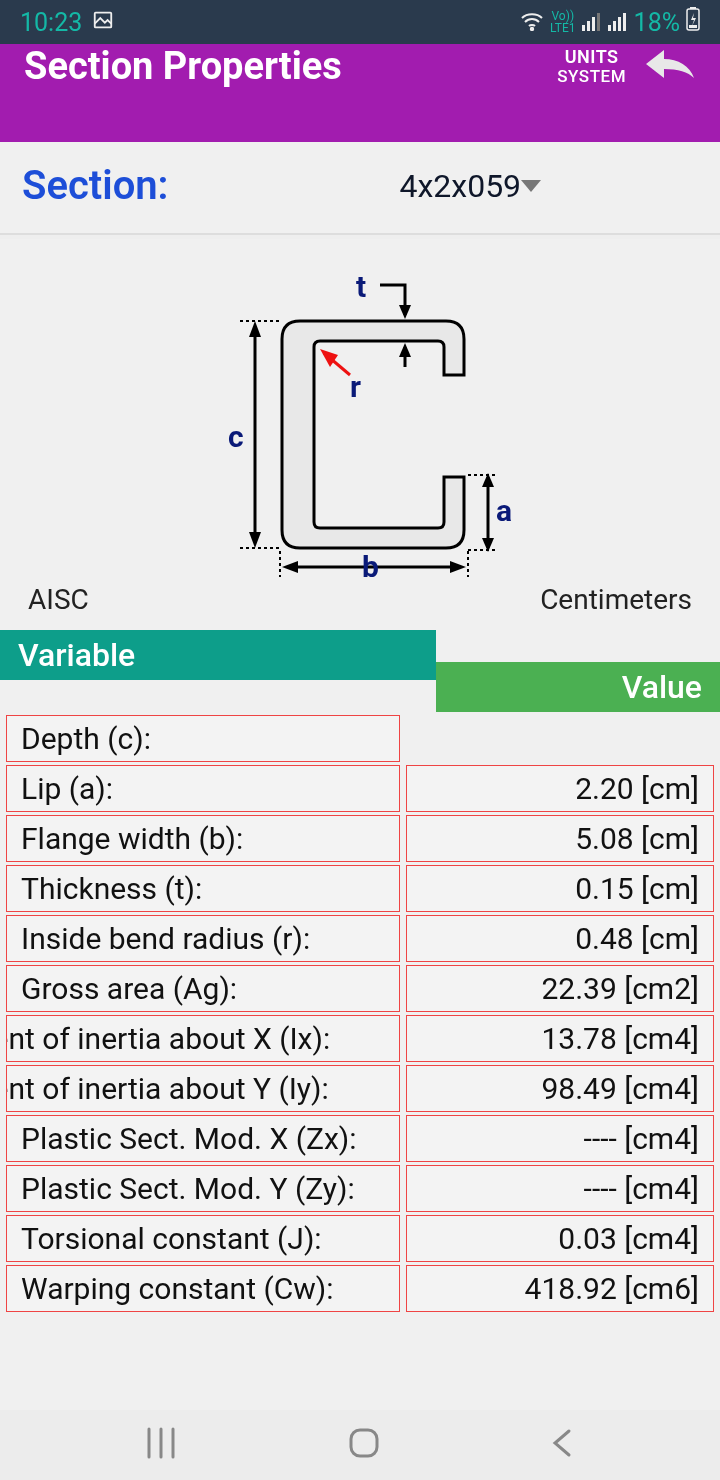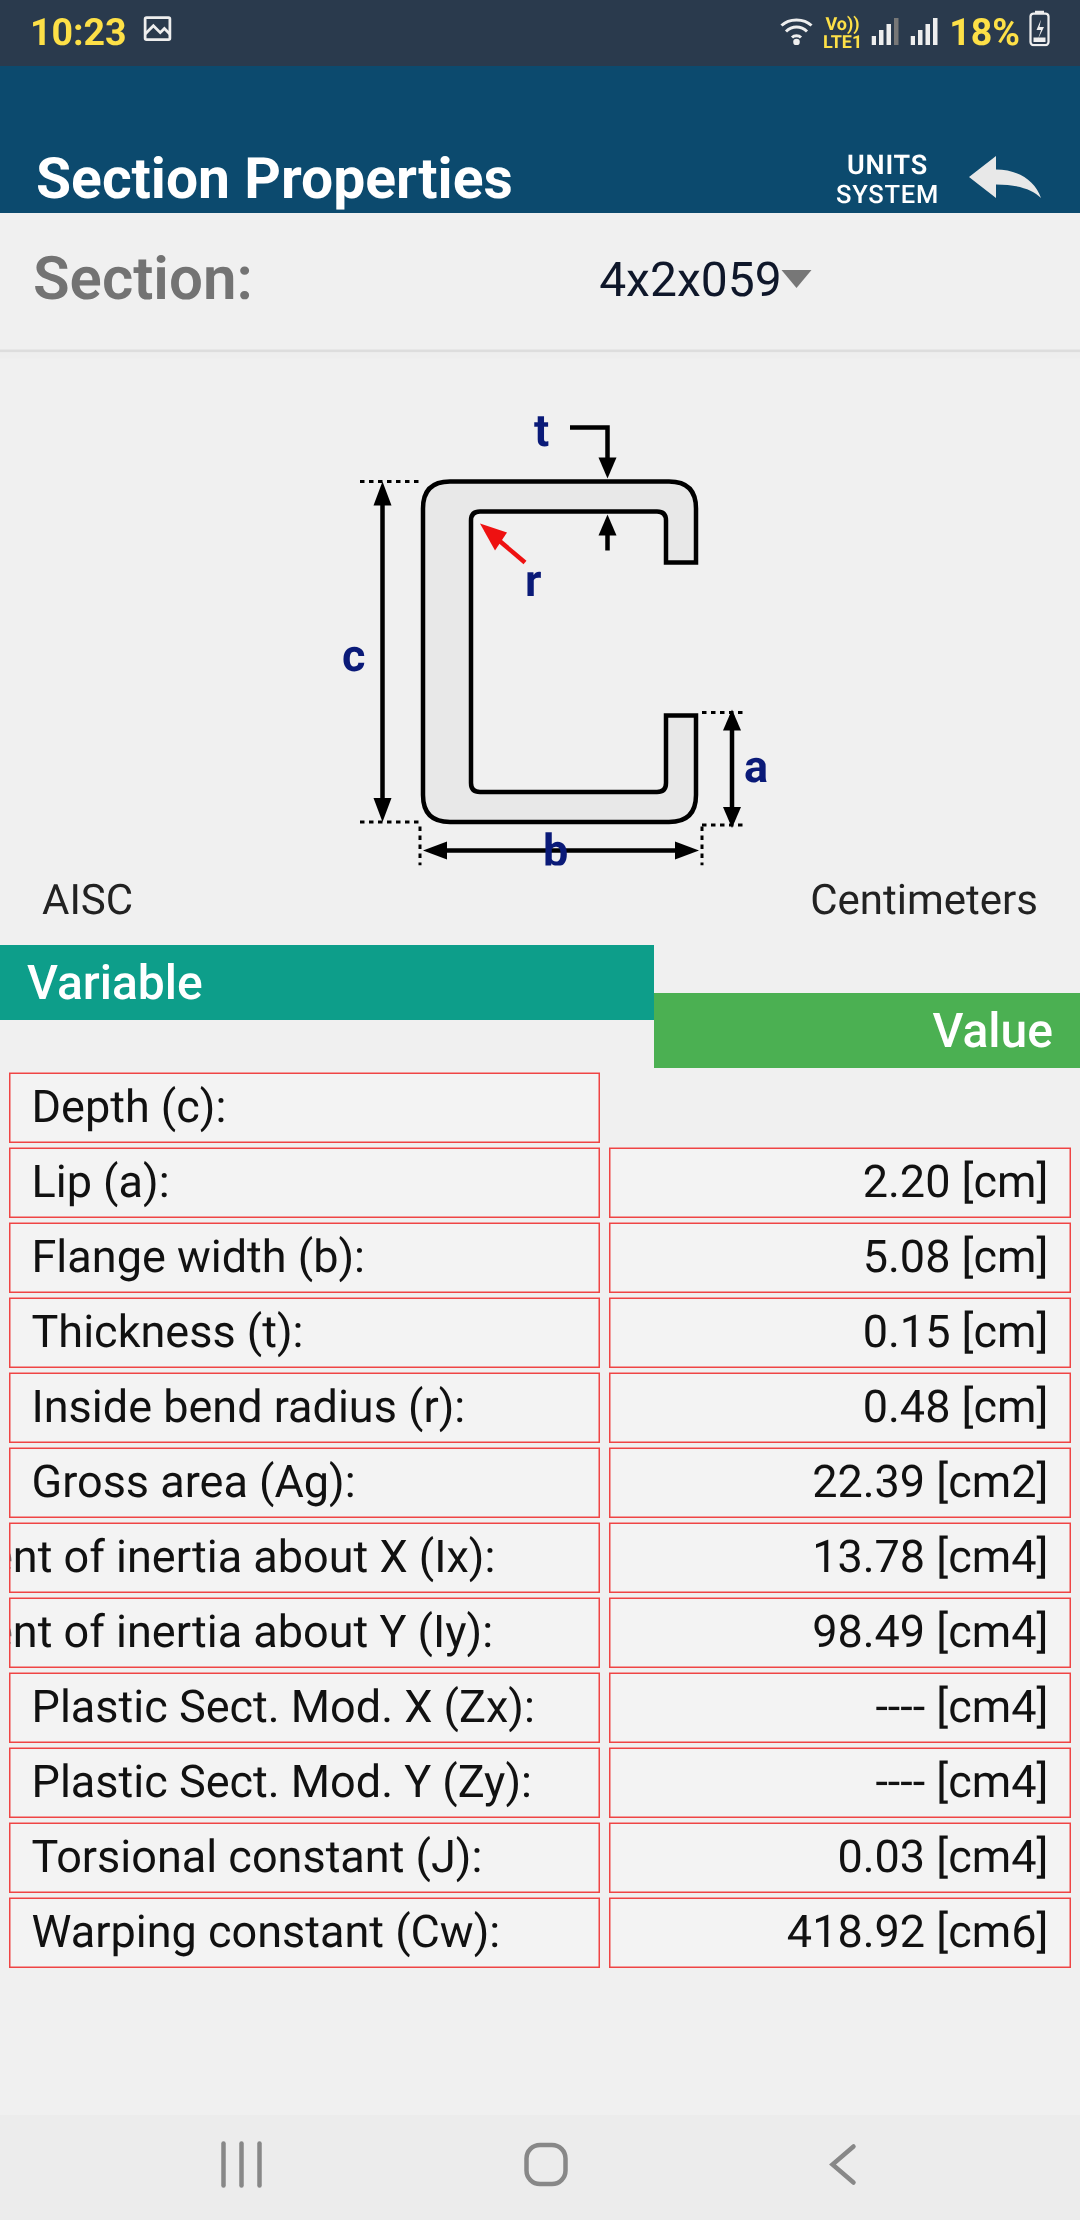--- a/index.html
+++ b/index.html
@@ -7,53 +7,53 @@
     width: 720px;
     height: 1480px;
     background: #f0f0f0;
     font-family: Roboto, Arial, sans-serif;
     overflow: hidden;
     position: relative;
   }
   .status-bar {
     height: 44px;
     background: #2a3a4d;
-    color: #fde047;
+    color: #14b8a6;
     display: flex;
     align-items: center;
     justify-content: space-between;
     padding: 0 20px;
     font-size: 25px;
-    font-weight: 700;
+    font-weight: 400;
   }
   .status-left { display: flex; align-items: center; gap: 10px; }
   .status-right { display: flex; align-items: center; gap: 6px; }
   .status-right .small { font-size: 12px; line-height: 1; }
   .app-bar {
     height: 98px;
-    background: #0c4a6e;
+    background: #a21caf;
     color: #fff;
     display: flex;
-    align-items: flex-end;
+    align-items: flex-start;
     padding: 0 24px;
     justify-content: space-between;
   }
   .app-title { font-size: 38px; font-weight: 700; }
   .app-bar-right { display: flex; align-items: center; gap: 18px; }
   .units-btn { text-align: center; font-size: 18px; font-weight: 600; line-height: 1.1; letter-spacing: 0.5px; }
   .units-btn .u2 { font-size: 17px; font-weight: 500; }
   .section-row {
     background: #f0f0f0;
     border-bottom: 2px solid #ddd;
     display: flex;
     align-items: center;
     padding: 20px 22px 24px;
     gap: 40px;
   }
-  .section-label { font-size: 40px; font-weight: 600; color:#737373;}
+  .section-label { font-size: 40px; font-weight: 600; color:#1d4ed8;}
   .section-select {
     flex: 1;
     display: flex;
     align-items: center;
     justify-content: center;
     font-size: 32px;
     font-weight: 400;
     color: #0f172a;
     padding-right: 6px;
   }

